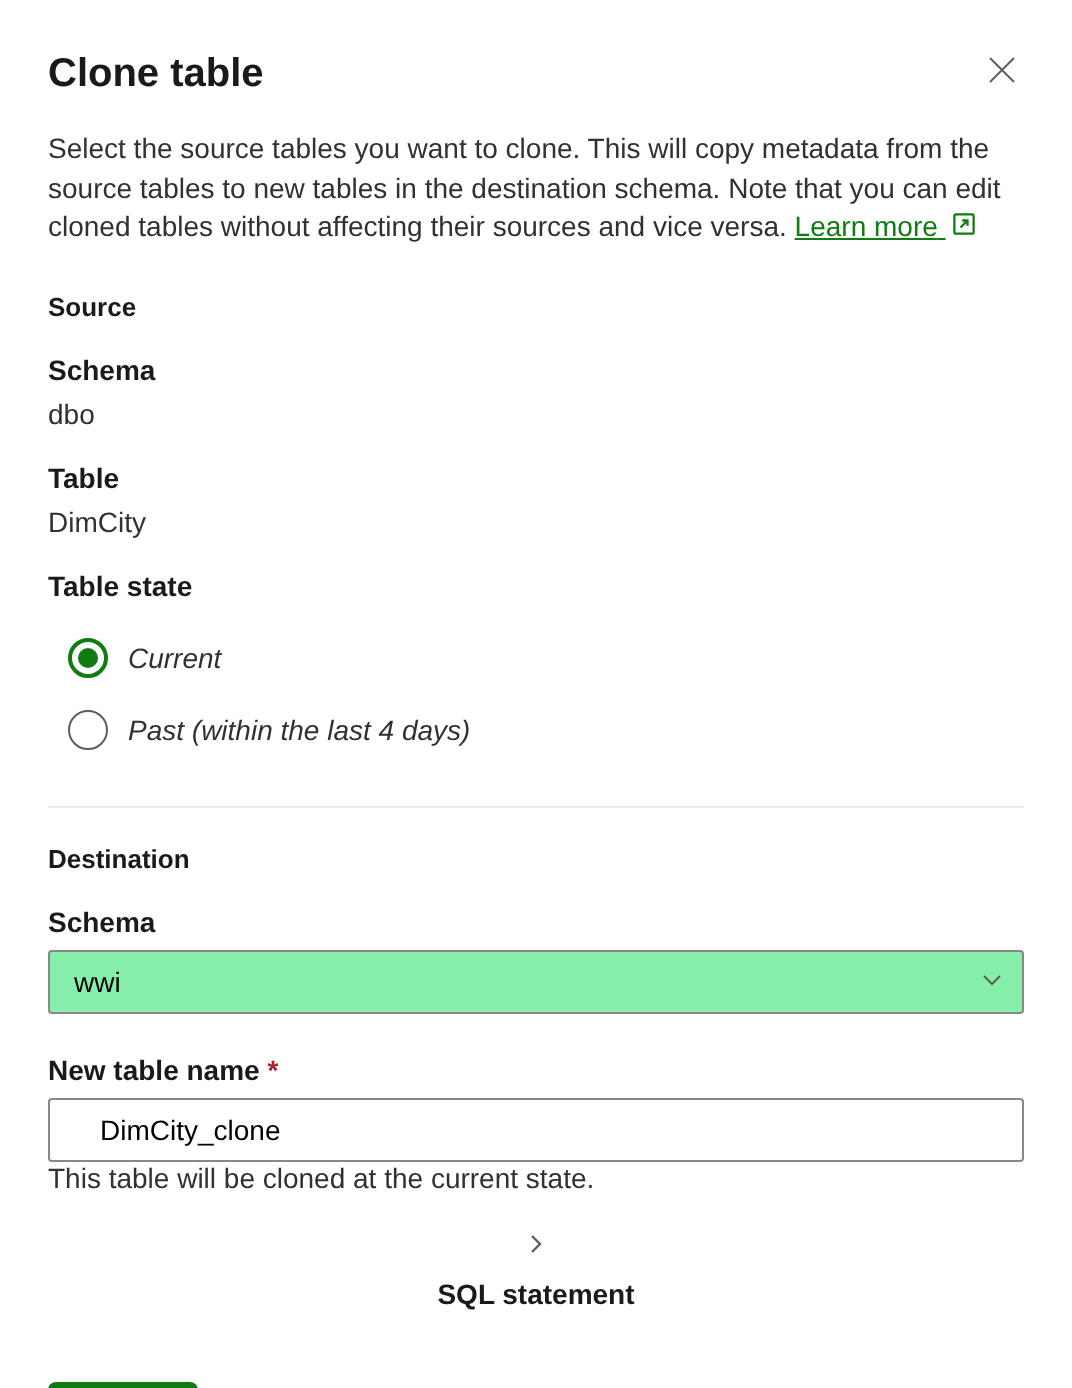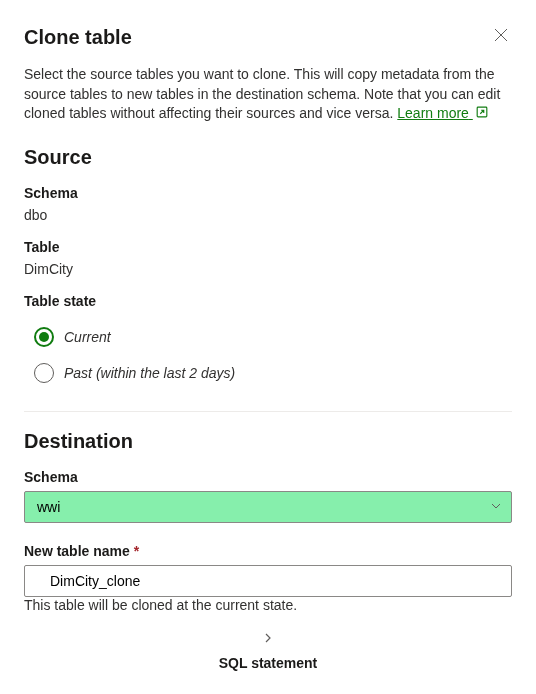--- a/index.html
+++ b/index.html
@@ -49,21 +49,21 @@
       cursor: pointer;
       white-space: nowrap;
     }
     .ext-icon {
       display: inline-block;
       vertical-align: middle;
       margin-left: 2px;
       color: #107c10;
     }
     .section-title {
-      font-size: 20px;
+      font-size: 13px;
       font-weight: 600;
       color: #1b1a19;
       margin-bottom: 16px;
     }
     .field-label {
       font-size: 14px;
       font-weight: 600;
       color: #1b1a19;
       margin-bottom: 6px;
     }
@@ -210,21 +210,21 @@
 
 <div class="field-label">Table state</div>
 
 <div class="radio-group">
   <div class="radio-option">
     <span class="radio-circle selected"></span>
     <span>Current</span>
   </div>
   <div class="radio-option">
     <span class="radio-circle"></span>
-    <span>Past (within the last 2 days)</span>
+    <span>Past (within the last 4 days)</span>
   </div>
 </div>
 
 <hr class="divider">
 
 <h2 class="section-title">Destination</h2>
 
 <div class="field-label">Schema</div>
 <div class="select-wrap">
   <input class="select-input" readonly="" value="wwi" style="">

